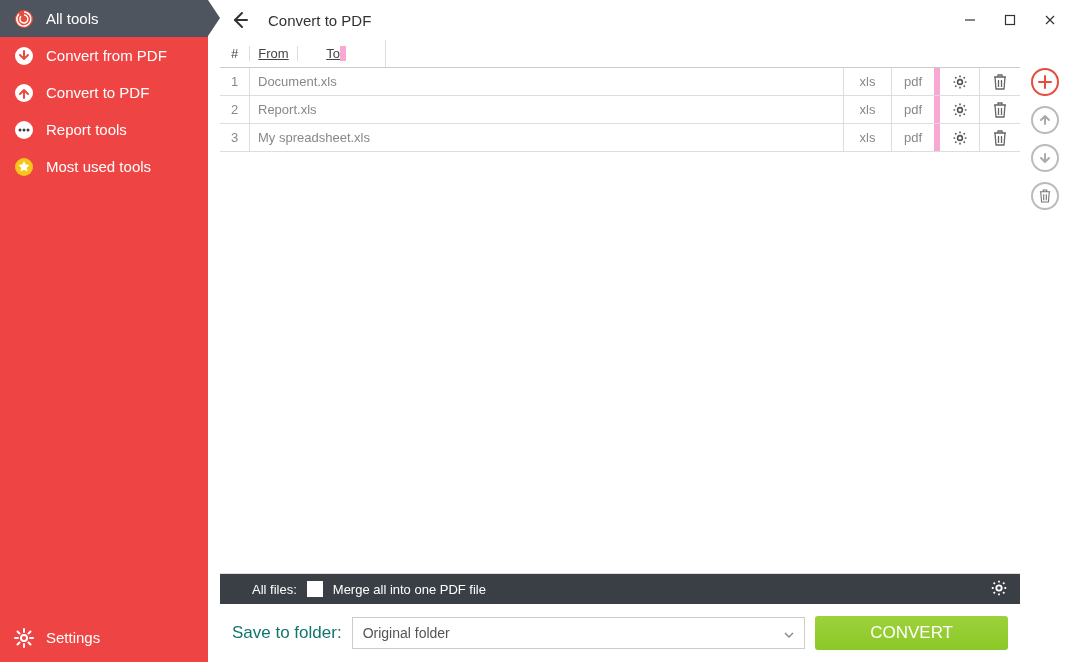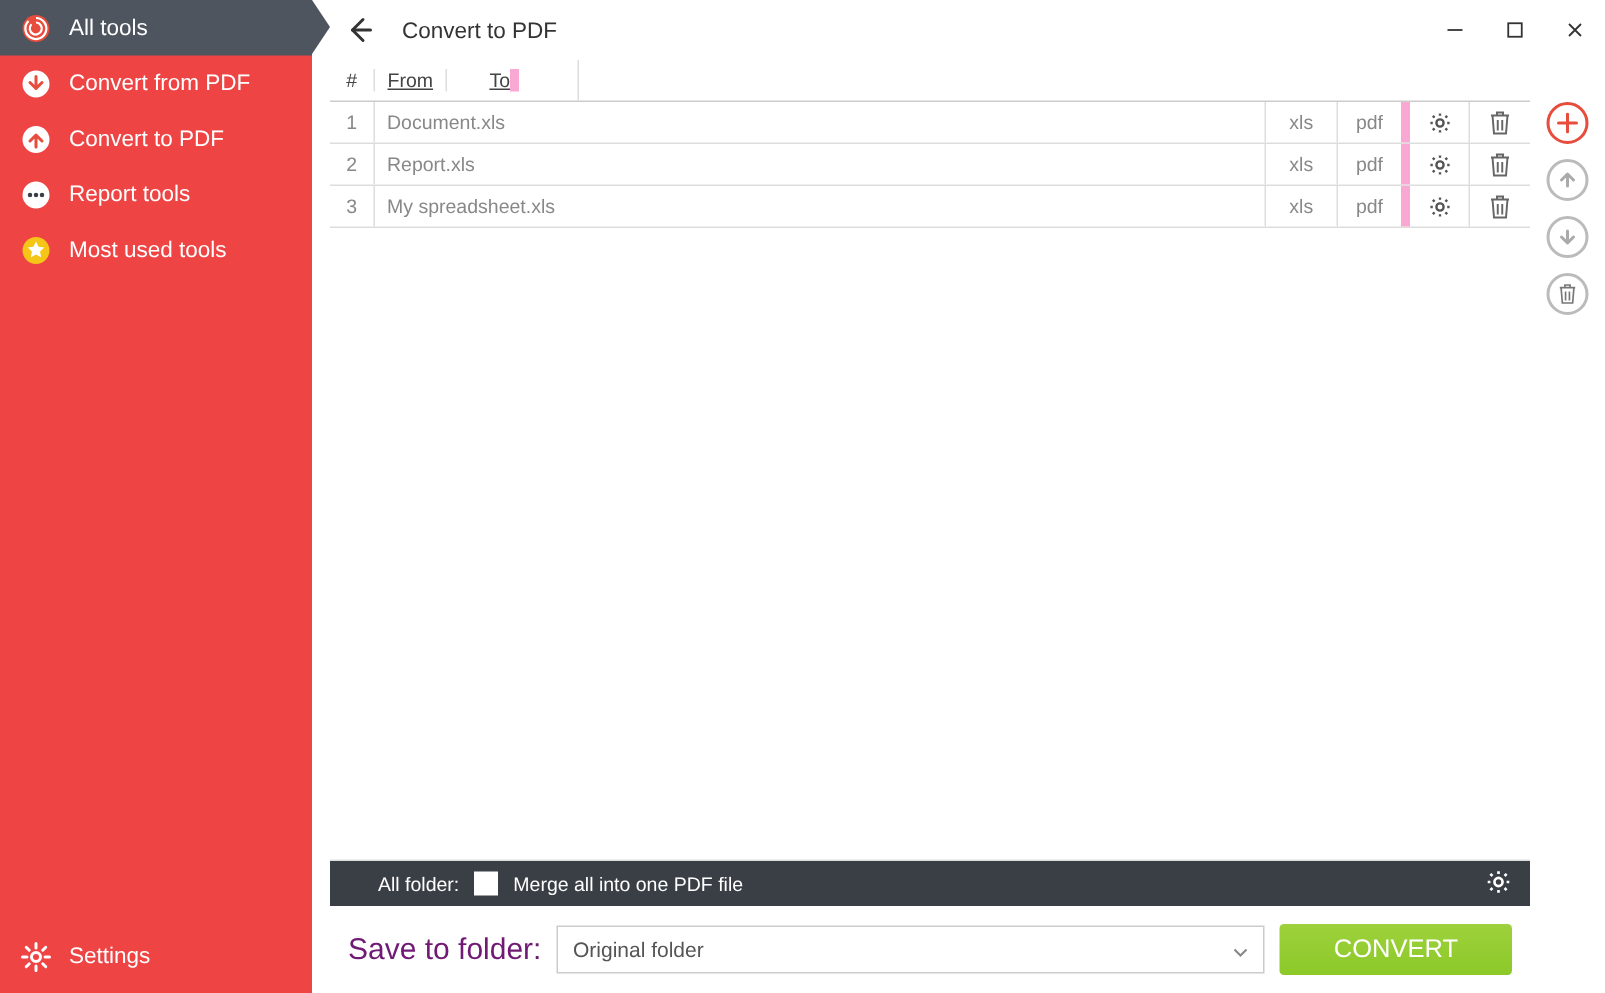--- a/index.html
+++ b/index.html
@@ -158,39 +158,39 @@
   cursor: pointer;
 }
 
 
 .footer {
   display: flex;
   align-items: center;
   padding: 12px 12px 12px 12px;
   gap: 10px;
 }
-.save-label { font-size: 20px; color: #701a75; }
+.save-label { font-size: 17px; color: #0f766e; }
 .folder-select {
   flex: 1;
   height: 32px;
   border: 1px solid #ccc;
   display: flex;
   align-items: center;
   padding: 0 10px;
   color: #555;
   cursor: pointer;
   justify-content: space-between;
 }
 .convert-btn {
   background: #8bc928;
   background: linear-gradient(#9ed13c, #8bc928);
   color: #fff;
   border: none;
   height: 34px;
-  padding: 0 36px;
+  padding: 0 55px;
   font-size: 17px;
   font-weight: 500;
   border-radius: 3px;
   cursor: pointer;
 }
 
 
 .side-actions {
   width: 50px;
   display: flex;
@@ -364,21 +364,21 @@
             </div>
           <div class="col-del">
               <svg class="trash-svg" width="14" height="16" viewBox="0 0 14 16">
                 <path d="M1 3h12M5 3V1h4v2M2 3l1 12h8l1-12M5.5 6v7M8.5 6v7" fill="none" stroke="#666" stroke-width="1.3"></path>
               </svg>
             </div>
         </div>
       </div>
 
       <div class="allfiles-bar">
-        <span>All folder:</span>
+        <span>All files:</span>
         <span class="checkbox-box"></span>
         <span>Merge all into one PDF file</span>
         <span class="gear-right">
           <svg width="18" height="18" viewBox="0 0 20 20">
               <circle cx="10" cy="10" r="3" fill="none" stroke="#fff" stroke-width="2"></circle>
               <path d="M10 2v2M10 16v2M2 10h2M16 10h2M4 4l1.5 1.5M14.5 14.5L16 16M16 4l-1.5 1.5M5.5 14.5L4 16" stroke="#fff" stroke-width="2"></path>
             </svg>
         </span>
       </div>
 

